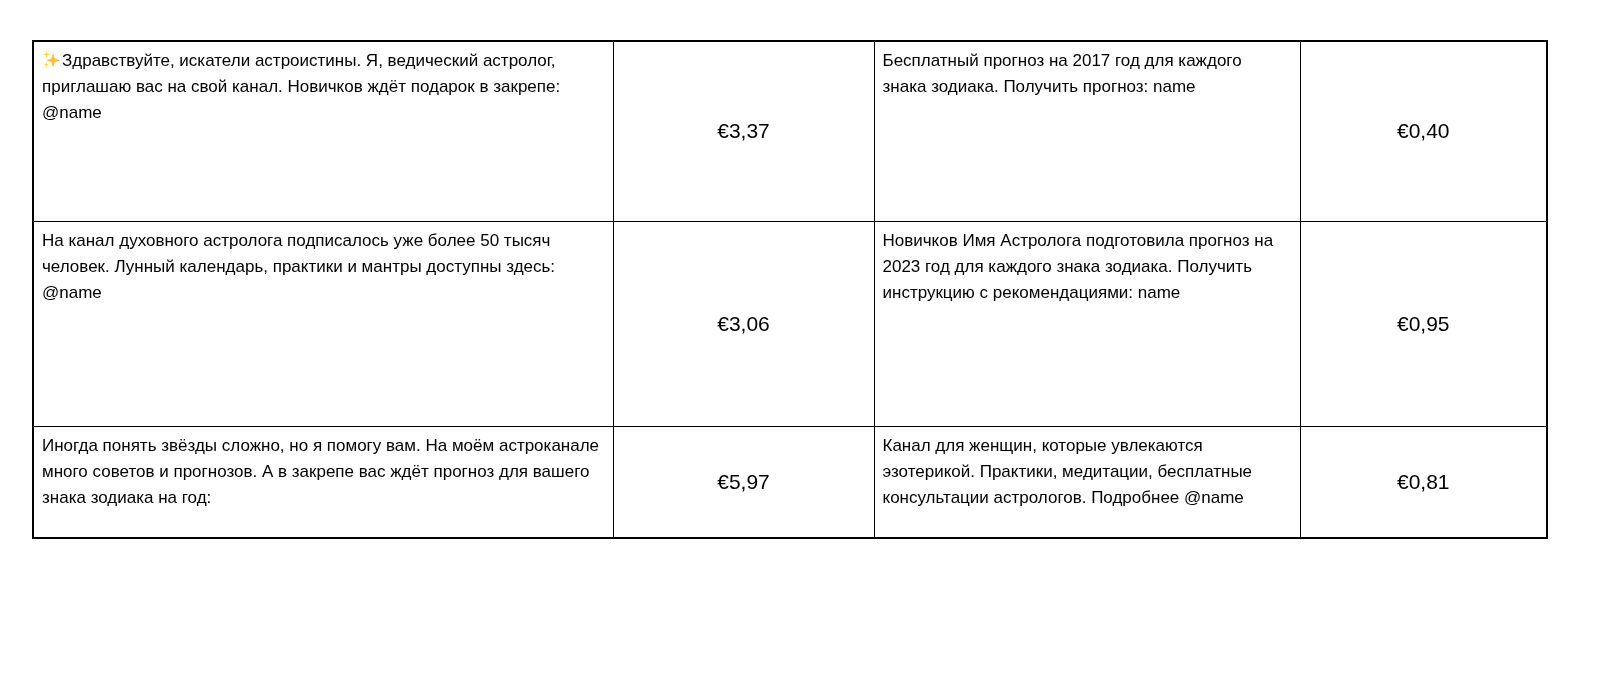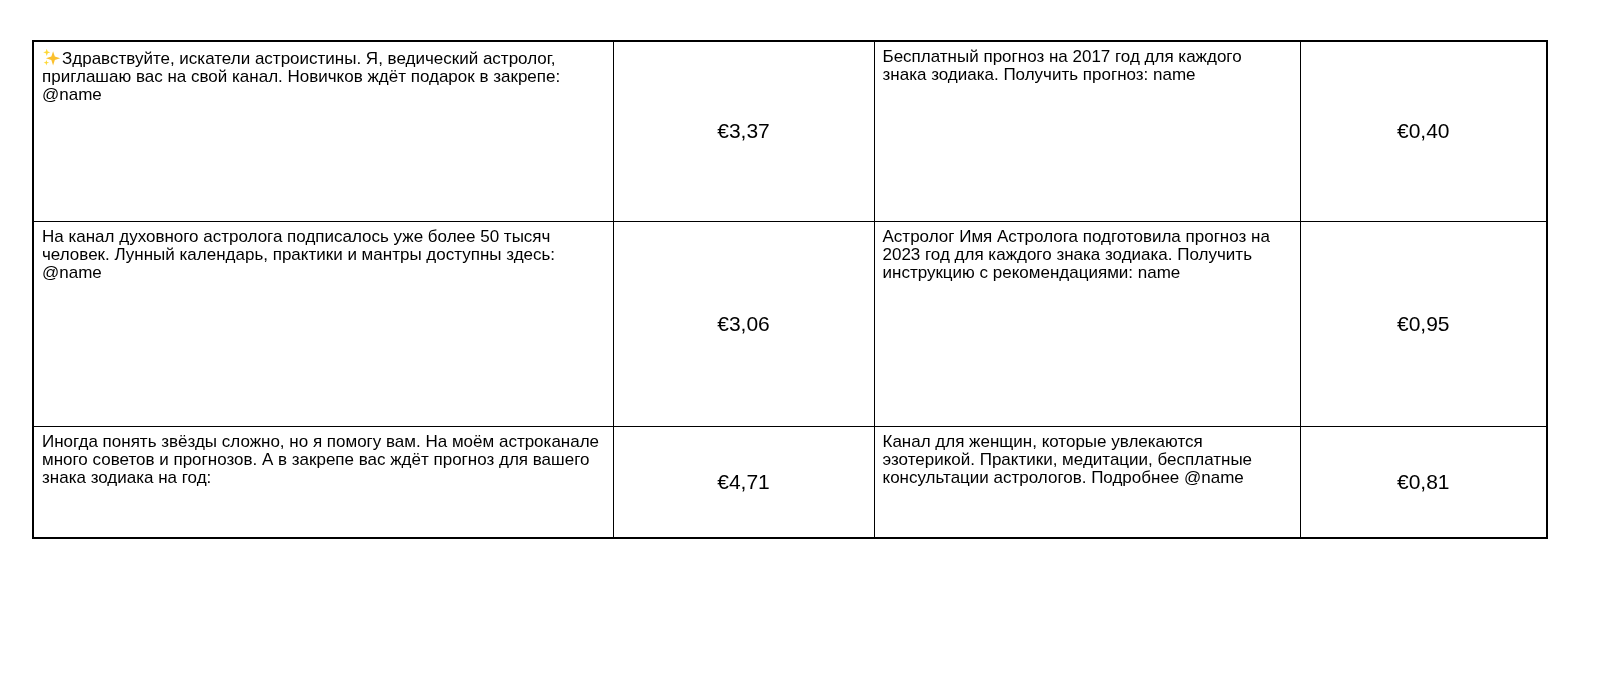--- a/index.html
+++ b/index.html
@@ -43,21 +43,21 @@
   }
   th.head-cps {
     font-size: 17px;
     font-weight: bold;
     text-align: center;
     vertical-align: middle;
     padding: 2px 4px;
   }
   td.text-cell {
     font-size: 17px;
-    line-height: 18px;
+    line-height: 26px;
     text-align: left;
     vertical-align: top;
     padding: 6px 10px 6px 8px;
   }
   td.price-cell {
     font-size: 21px;
     text-align: center;
     vertical-align: middle;
     padding: 0 4px;
   }
@@ -97,29 +97,29 @@
     </td>
     <td class="price-cell">€0,40</td>
   </tr>
 
   <tr class="row-2">
     <td class="text-cell">
       <span>На канал духовного астролога подписалось уже более 50 тысяч человек. Лунный календарь, практики и мантры доступны здесь: @name</span>
     </td>
     <td class="price-cell">€3,06</td>
     <td class="text-cell">
-      <span>Астролог </span><span class="it">Имя Астролога</span><span> подготовила прогноз на 2023 год для каждого знака зодиака. Получить инструкцию с рекомендациями: name</span>
+      <span>Новичков </span><span class="it">Имя Астролога</span><span> подготовила прогноз на 2023 год для каждого знака зодиака. Получить инструкцию с рекомендациями: name</span>
     </td>
     <td class="price-cell">€0,95</td>
   </tr>
 
   <tr class="row-3">
     <td class="text-cell">
       <span>Иногда понять звёзды сложно, но я помогу вам. На моём астроканале много советов и прогнозов. А в закрепе вас ждёт прогноз для вашего знака зодиака на год:</span>
     </td>
-    <td class="price-cell">€4,71</td>
+    <td class="price-cell">€5,97</td>
     <td class="text-cell">
       <span>Канал для женщин, которые увлекаются эзотерикой. Практики, медитации, бесплатные консультации астрологов. Подробнее @name</span><span class="it"></span><span></span>
     </td>
     <td class="price-cell">€0,81</td>
   </tr>
 </tbody>
   </table>
 
 </body></html>

